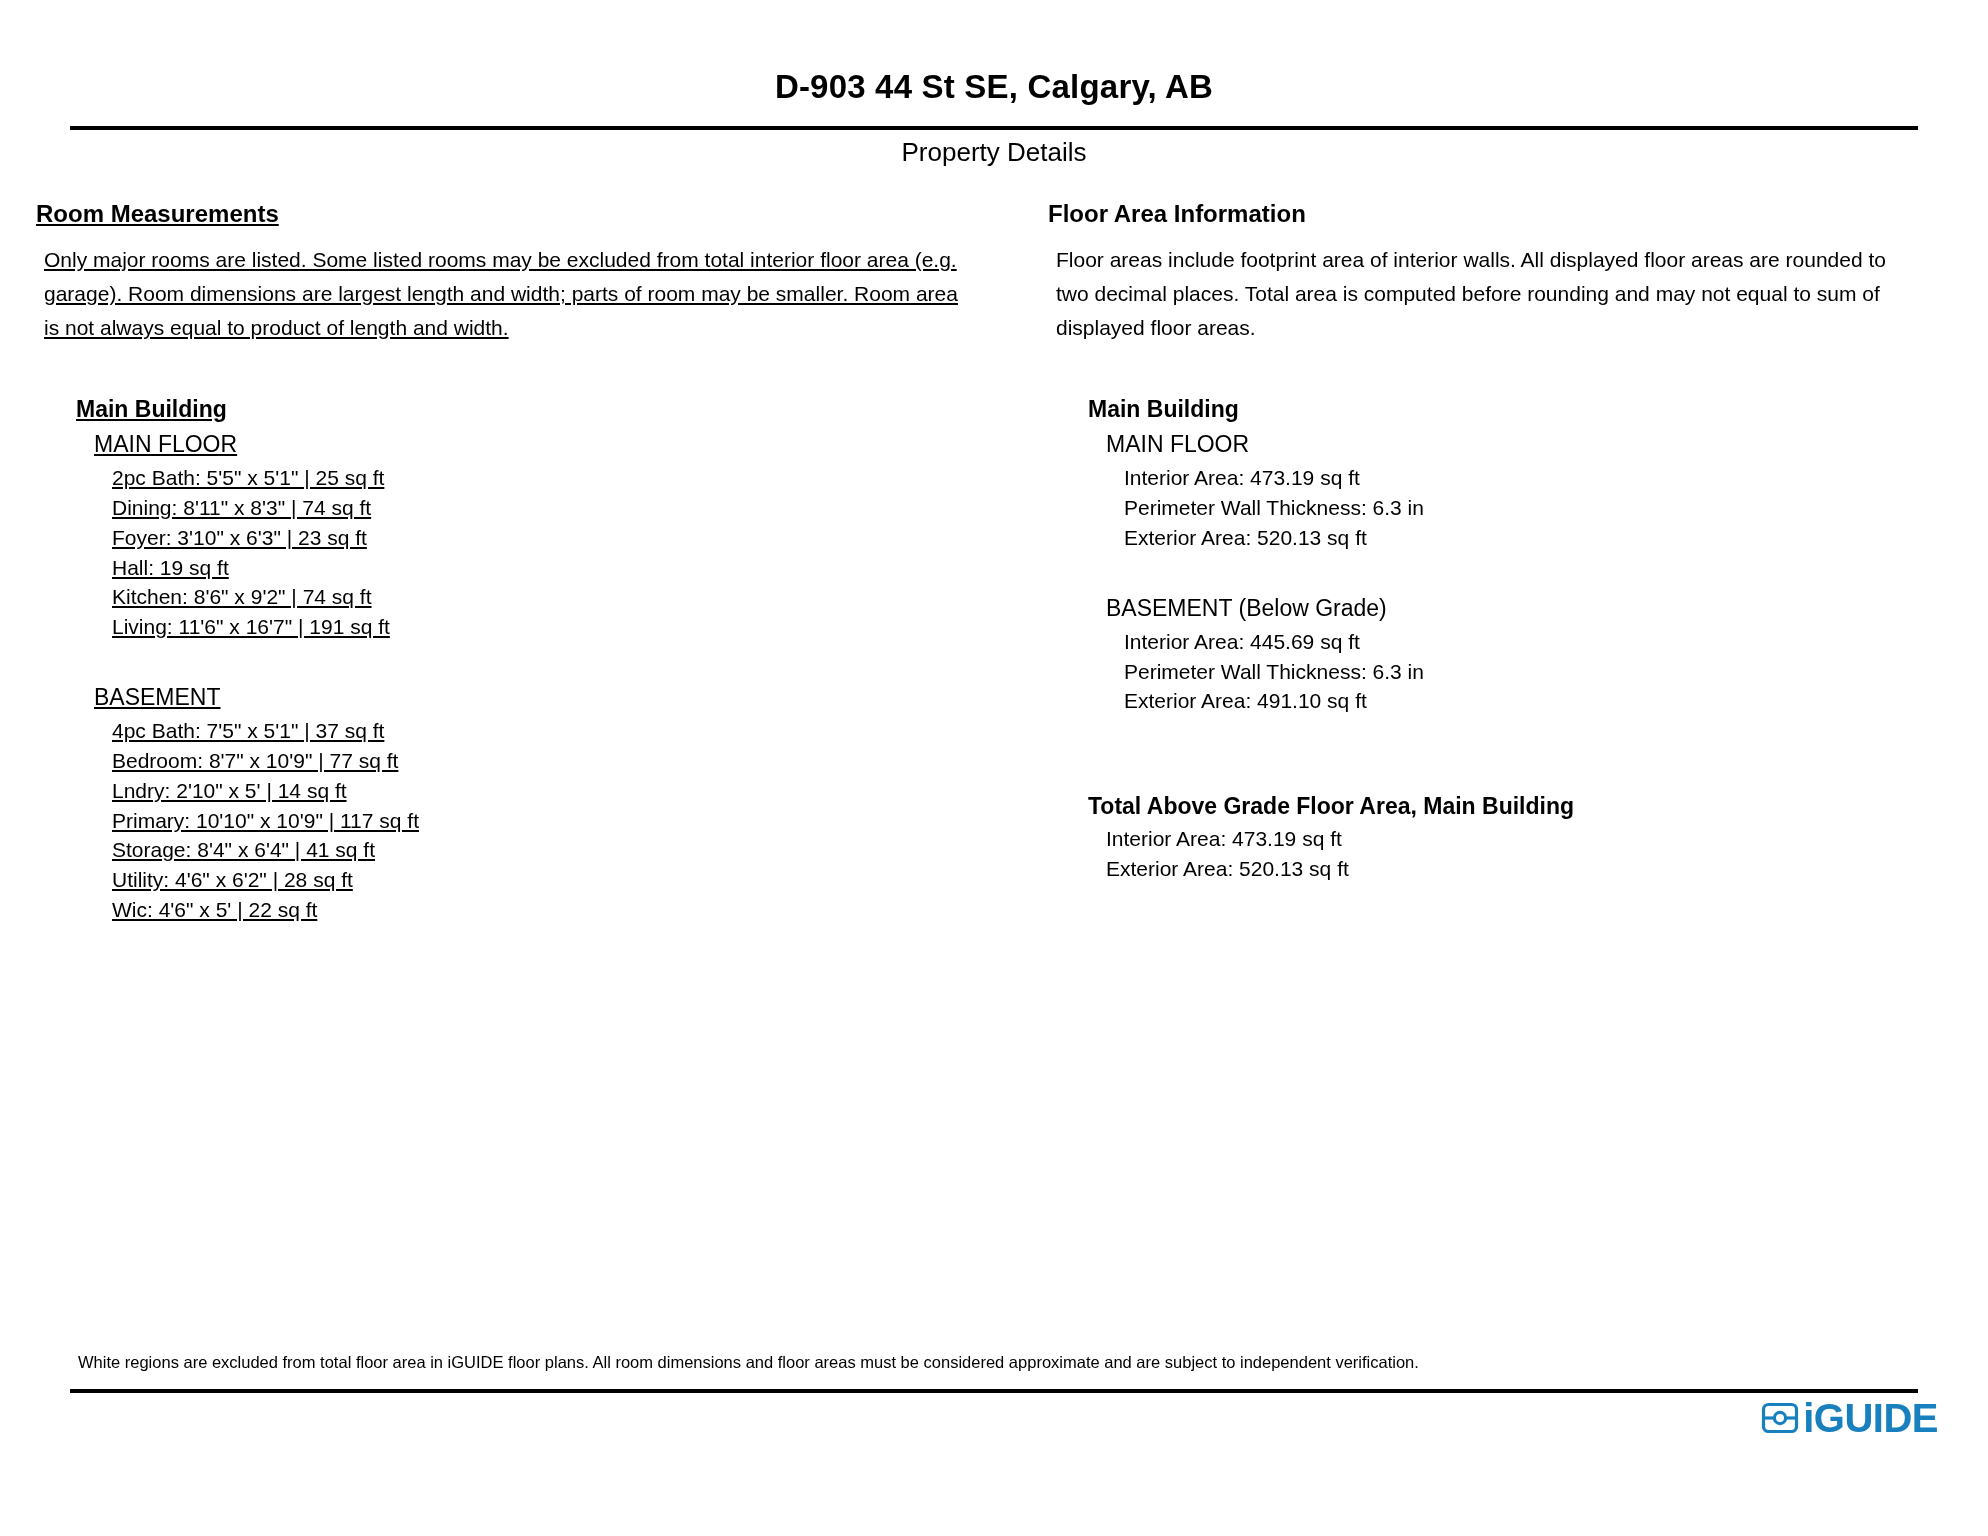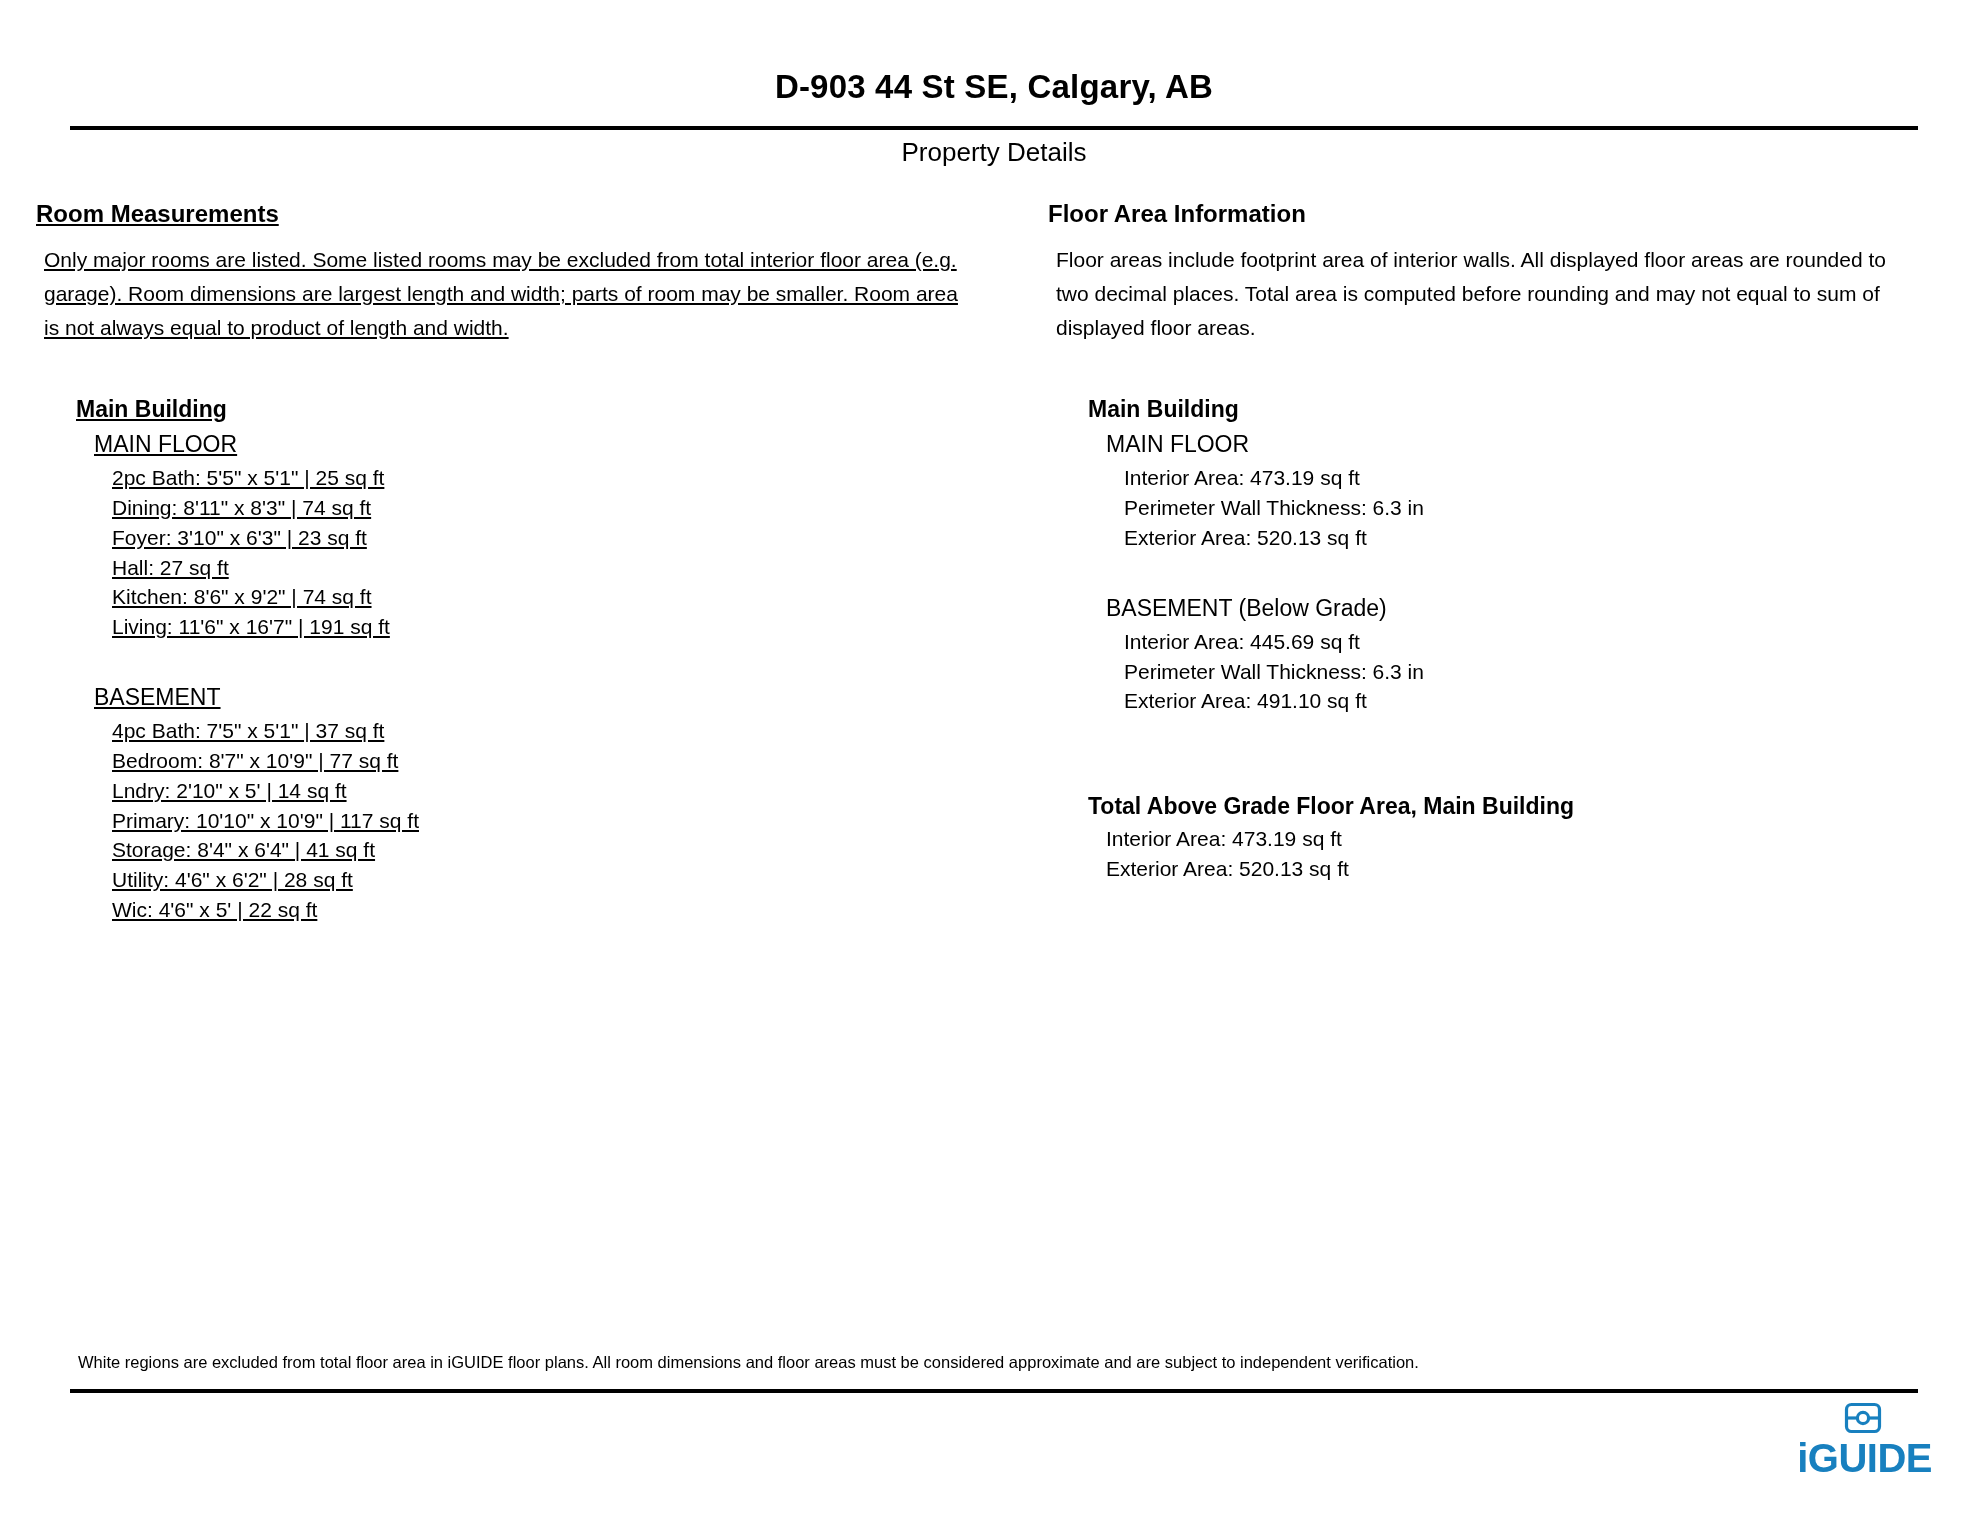--- a/index.html
+++ b/index.html
@@ -147,25 +147,25 @@
   .footer-note {
     position: absolute;
     left: 78px;
     top: 1352px;
     width: 1500px;
     font-size: 16.5px;
     line-height: 1.3;
   }
   .logo {
     position: absolute;
-    right: 56px;
+    right: 50px;
     top: 1398px;
     display: flex;
-    flex-direction: column;
-    align-items: center;
+    flex-direction: row;
+    align-items: flex-start;
   }
   .logo-mark {
     width: 40px;
     height: 40px;
     display: block;
   }
   .logo-text {
     font-size: 40px;
     font-weight: bold;
     letter-spacing: -0.5px;
@@ -189,21 +189,21 @@
       <p class="section-intro">Only major rooms are listed. Some listed rooms may be excluded from total interior floor area (e.g. garage). Room dimensions are largest length and width; parts of room may be smaller. Room area is not always equal to product of length and width.</p>
 
       <div class="tree">
         <div class="tree-building">Main Building</div>
 
         <div class="tree-floor">MAIN FLOOR</div>
         <ul class="tree-items">
           <li class="tree-item">2pc Bath: 5'5" x 5'1" | 25 sq ft</li>
           <li class="tree-item">Dining: 8'11" x 8'3" | 74 sq ft</li>
           <li class="tree-item">Foyer: 3'10" x 6'3" | 23 sq ft</li>
-          <li class="tree-item">Hall: 27 sq ft</li>
+          <li class="tree-item">Hall: 19 sq ft</li>
           <li class="tree-item">Kitchen: 8'6" x 9'2" | 74 sq ft</li>
           <li class="tree-item">Living: 11'6" x 16'7" | 191 sq ft</li>
         </ul>
 
         <div class="group-gap"></div>
 
         <div class="tree-floor">BASEMENT</div>
         <ul class="tree-items">
           <li class="tree-item">4pc Bath: 7'5" x 5'1" | 37 sq ft</li>
           <li class="tree-item">Bedroom: 8'7" x 10'9" | 77 sq ft</li>

